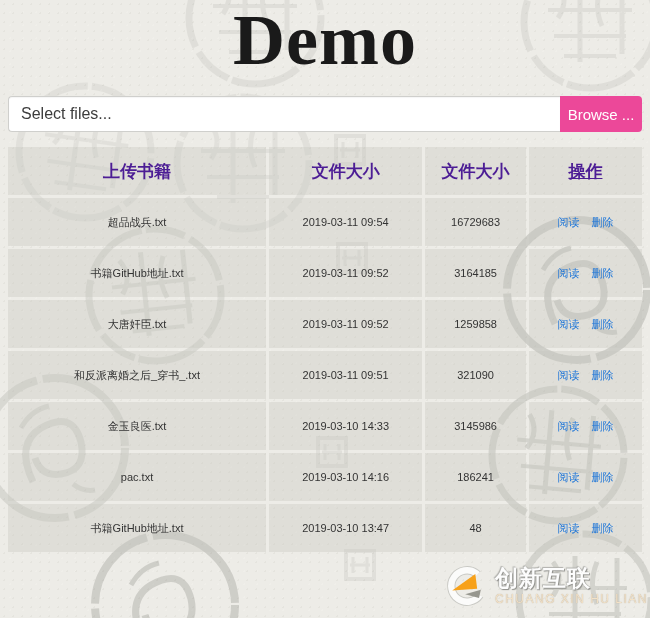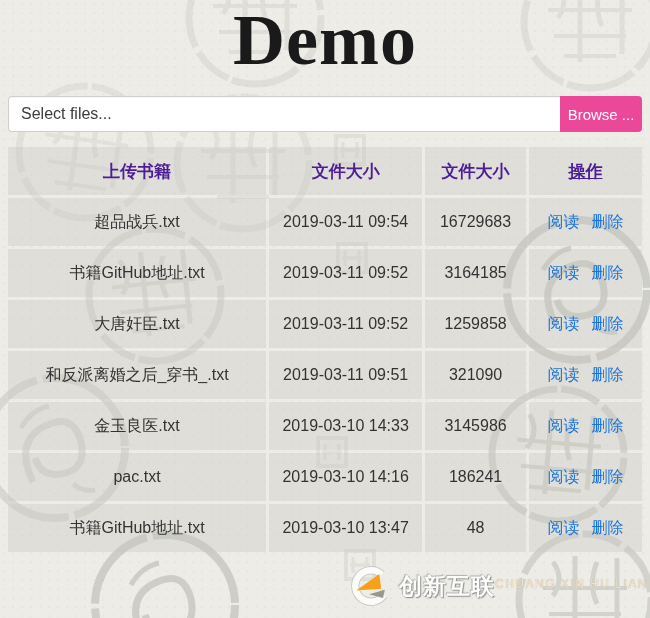--- a/index.html
+++ b/index.html
@@ -43,34 +43,34 @@
   }
 
   .table-wrap{margin:12px 5px 0 5px;}
   table{width:100%;border-collapse:separate;border-spacing:3px;table-layout:fixed;}
   th,td{
     background:rgba(201,199,193,0.38);
     height:46px;text-align:center;vertical-align:middle;
     overflow:hidden;white-space:nowrap;
   }
   th{font-size:17px;font-weight:bold;color:#4c1d95;}
-  td{font-size:16px;color:#333;}
+  td{font-size:11px;color:#333;}
   .col-name{width:41.5%;}
   .col-time{width:24.5%;}
   .col-size{width:16%;}
   .col-act{width:18%;text-decoration:underline;}
   td.c-act a{color:#1b74d8;text-decoration:none;margin:0 6px;cursor:pointer;}
 
   
   .brand{
     position:absolute;right:2px;bottom:8px;z-index:2;
     display:flex;align-items:center;pointer-events:none;
   }
   .brand-icon{width:48px;height:48px;margin-right:4px;}
-  .brand-text{display:flex;flex-direction:row;line-height:1;}
+  .brand-text{display:flex;flex-direction:column;line-height:1;}
   .brand-name{
     font-size:23px;font-weight:bold;color:#fdfdfd;letter-spacing:1px;
     text-shadow:0 0 1px #9a9a96,1px 1px 1px #8d8d89,-1px -1px 1px #b5b5b1;
   }
   .brand-sub{
     margin-top:3px;font-size:12px;letter-spacing:1.5px;color:#f3e2c8;
     text-shadow:0 0 1px #a89c86;
   }
 </style>
 </head>

